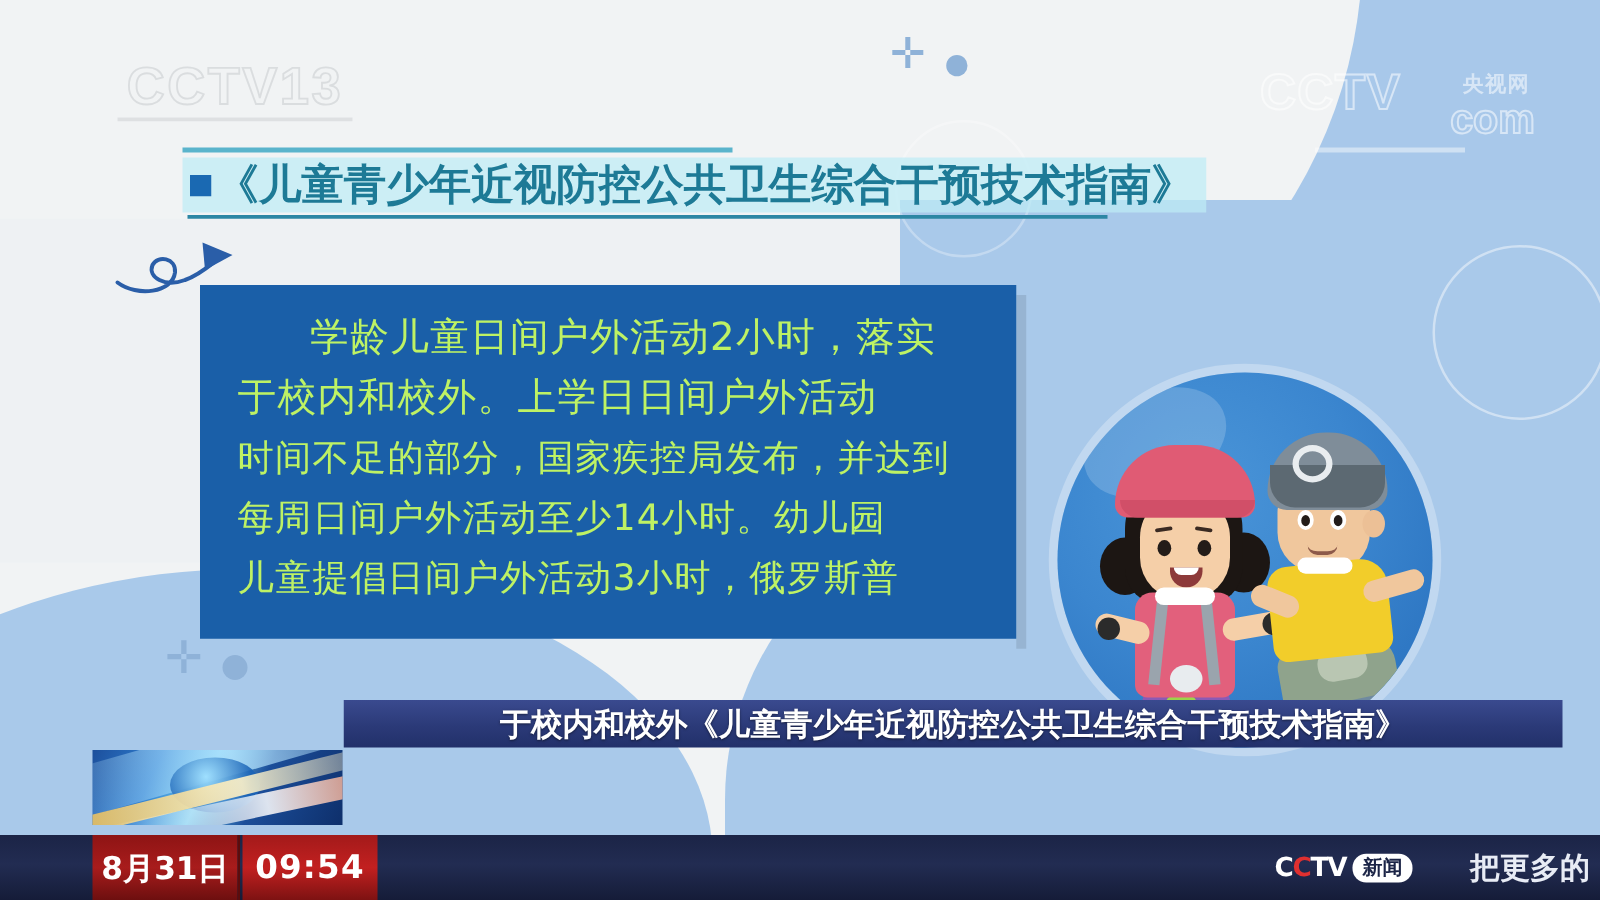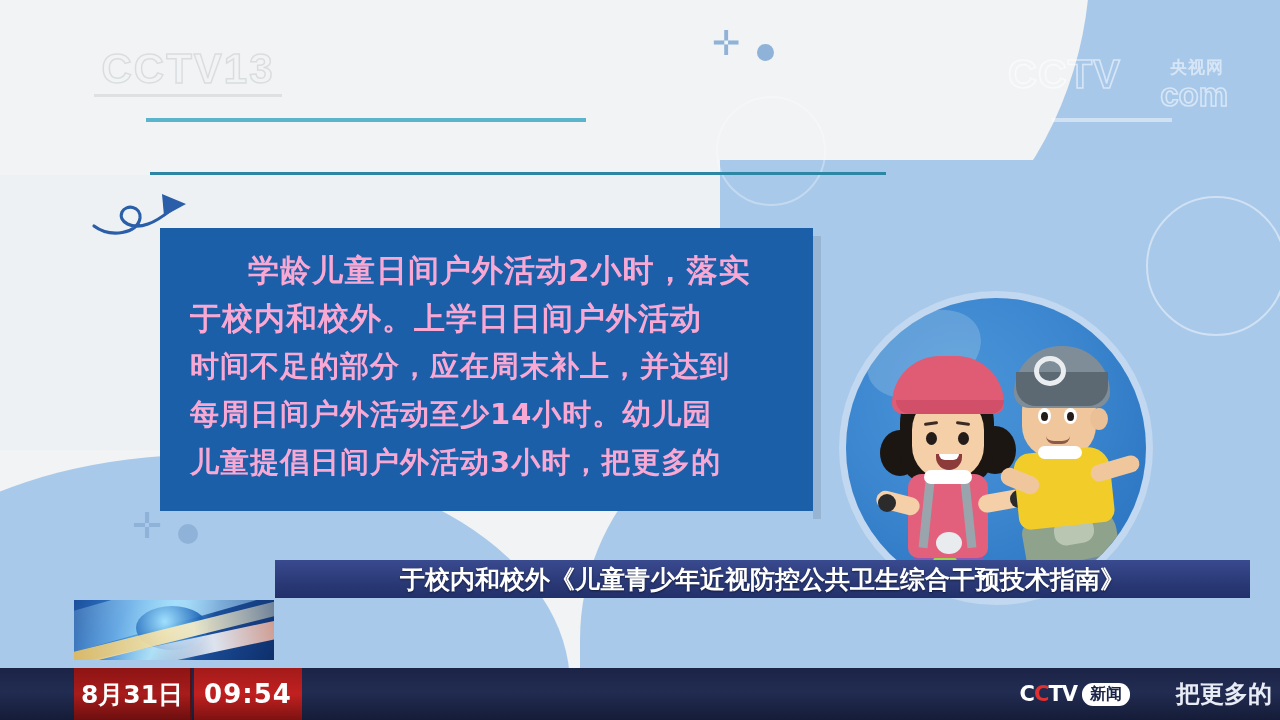--- a/index.html
+++ b/index.html
@@ -100,21 +100,21 @@
 
   
   .curly-arrow { position:absolute; left:88px; top:178px; width:110px; height:62px; }
 
   
   .content-box {
     position:absolute; left:160px; top:228px; width:653px; height:283px;
     background:#1a5fa8; padding:18px 30px 10px 30px;
   }
   .content-box .line {
-    color:#f9a8d4; font-size:31px; font-weight:bold; line-height:48px;
+    color:#bef264; font-size:31px; font-weight:normal; line-height:48px;
     letter-spacing:1px; white-space:nowrap;
     font-family:"DejaVu Sans","Liberation Sans",sans-serif;
   }
   .content-box .line.first { text-indent:58px; }
   .box-shadow-r {
     position:absolute; left:813px; top:236px; width:8px; height:283px;
     background:rgba(0,0,0,.10);
   }
 
   
@@ -338,35 +338,39 @@
     <div class="bar"></div>
   </div>
 
   <div class="wm-cctvcom">
     <div class="big">CCTV</div>
     <div class="sm">央视网</div>
     <div class="com">com</div>
   </div>
 
   <div class="title-topline"></div>
+  <div class="title-strip">
+    <span class="sq"></span>
+    <span class="txt">《儿童青少年近视防控公共卫生综合干预技术指南》</span>
+  </div>
   <div class="title-underline"></div>
 
   <svg class="curly-arrow" viewBox="0 0 110 62">
     <path d="M6 48 C 22 60, 50 56, 52 40 C 53 28, 38 26, 34 34
              C 30 44, 44 52, 60 46 C 72 42, 80 34, 88 28" fill="none" stroke="#2a5ea8" stroke-width="3.2" stroke-linecap="round"></path>
     <path d="M74 16 L 98 26 L 76 38 Z" fill="#2a5ea8"></path>
   </svg>
 
   <div class="box-shadow-r"></div>
   <div class="content-box">
     <div class="line first">学龄儿童日间户外活动2小时，落实</div>
     <div class="line">于校内和校外。上学日日间户外活动</div>
-    <div class="line" style="font-size:29px;">时间不足的部分，应在周末补上，并达到</div>
+    <div class="line" style="font-size:29px;">时间不足的部分，国家疾控局发布，并达到</div>
     <div class="line" style="font-size:29px;">每周日间户外活动至少14小时。幼儿园</div>
-    <div class="line" style="font-size:29px;">儿童提倡日间户外活动3小时，把更多的</div>
+    <div class="line" style="font-size:29px;">儿童提倡日间户外活动3小时，俄罗斯普</div>
   </div>
 
   <div class="bubble">
     <div class="gloss"></div>
 
     <div class="kid girl">
       <div class="g-bun-l"></div>
       <div class="g-bun-r"></div>
       <div class="g-hair"></div>
       <div class="g-face"></div>

